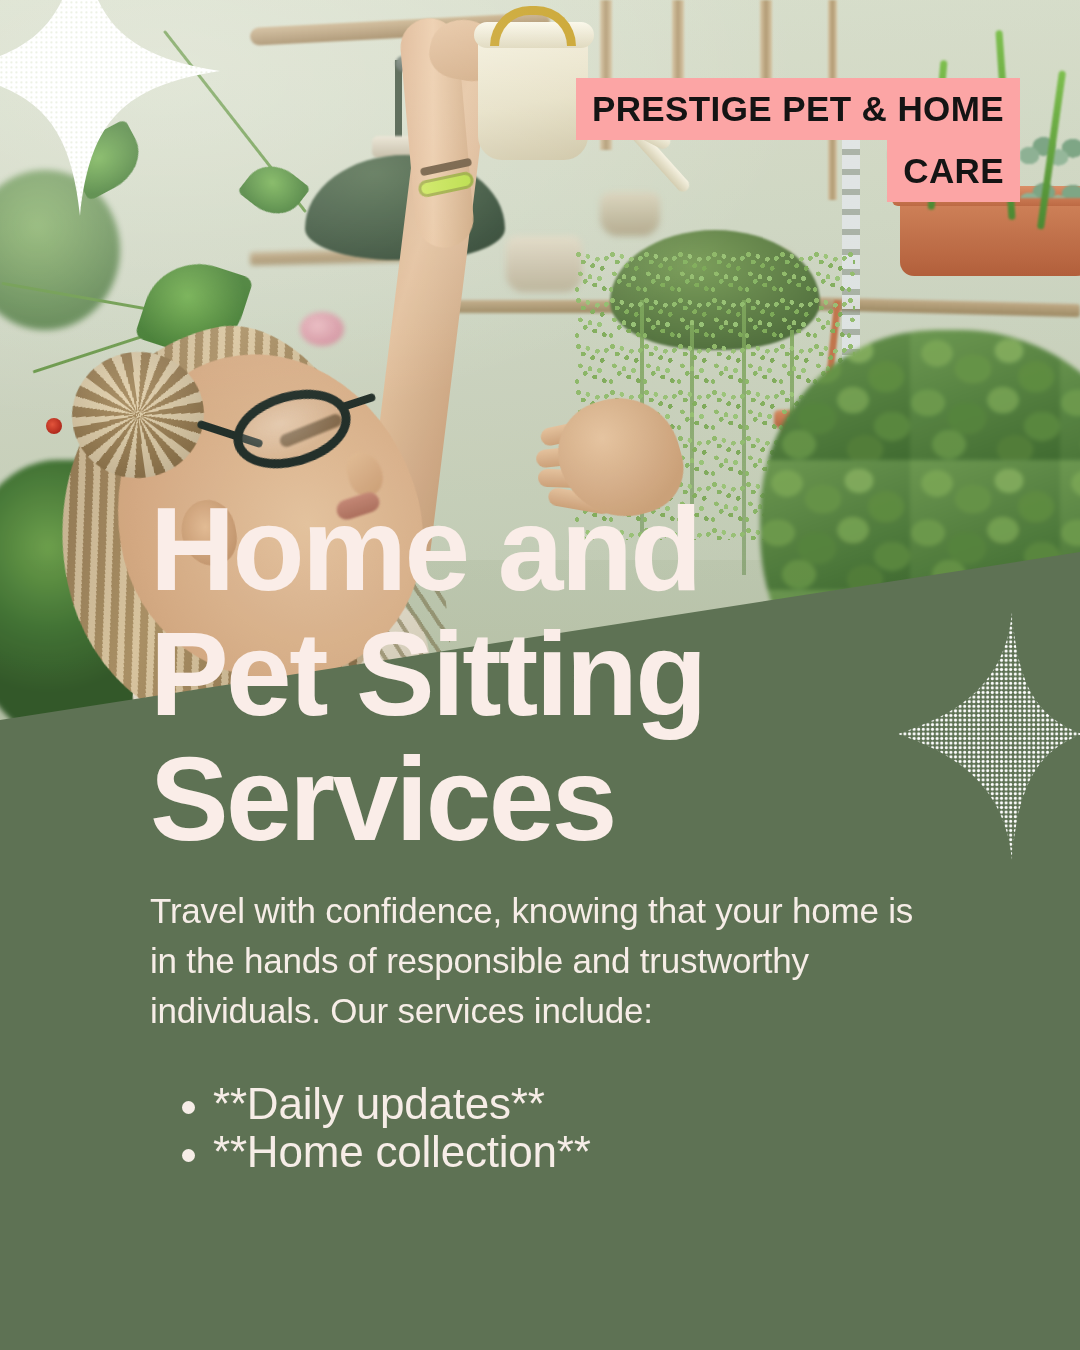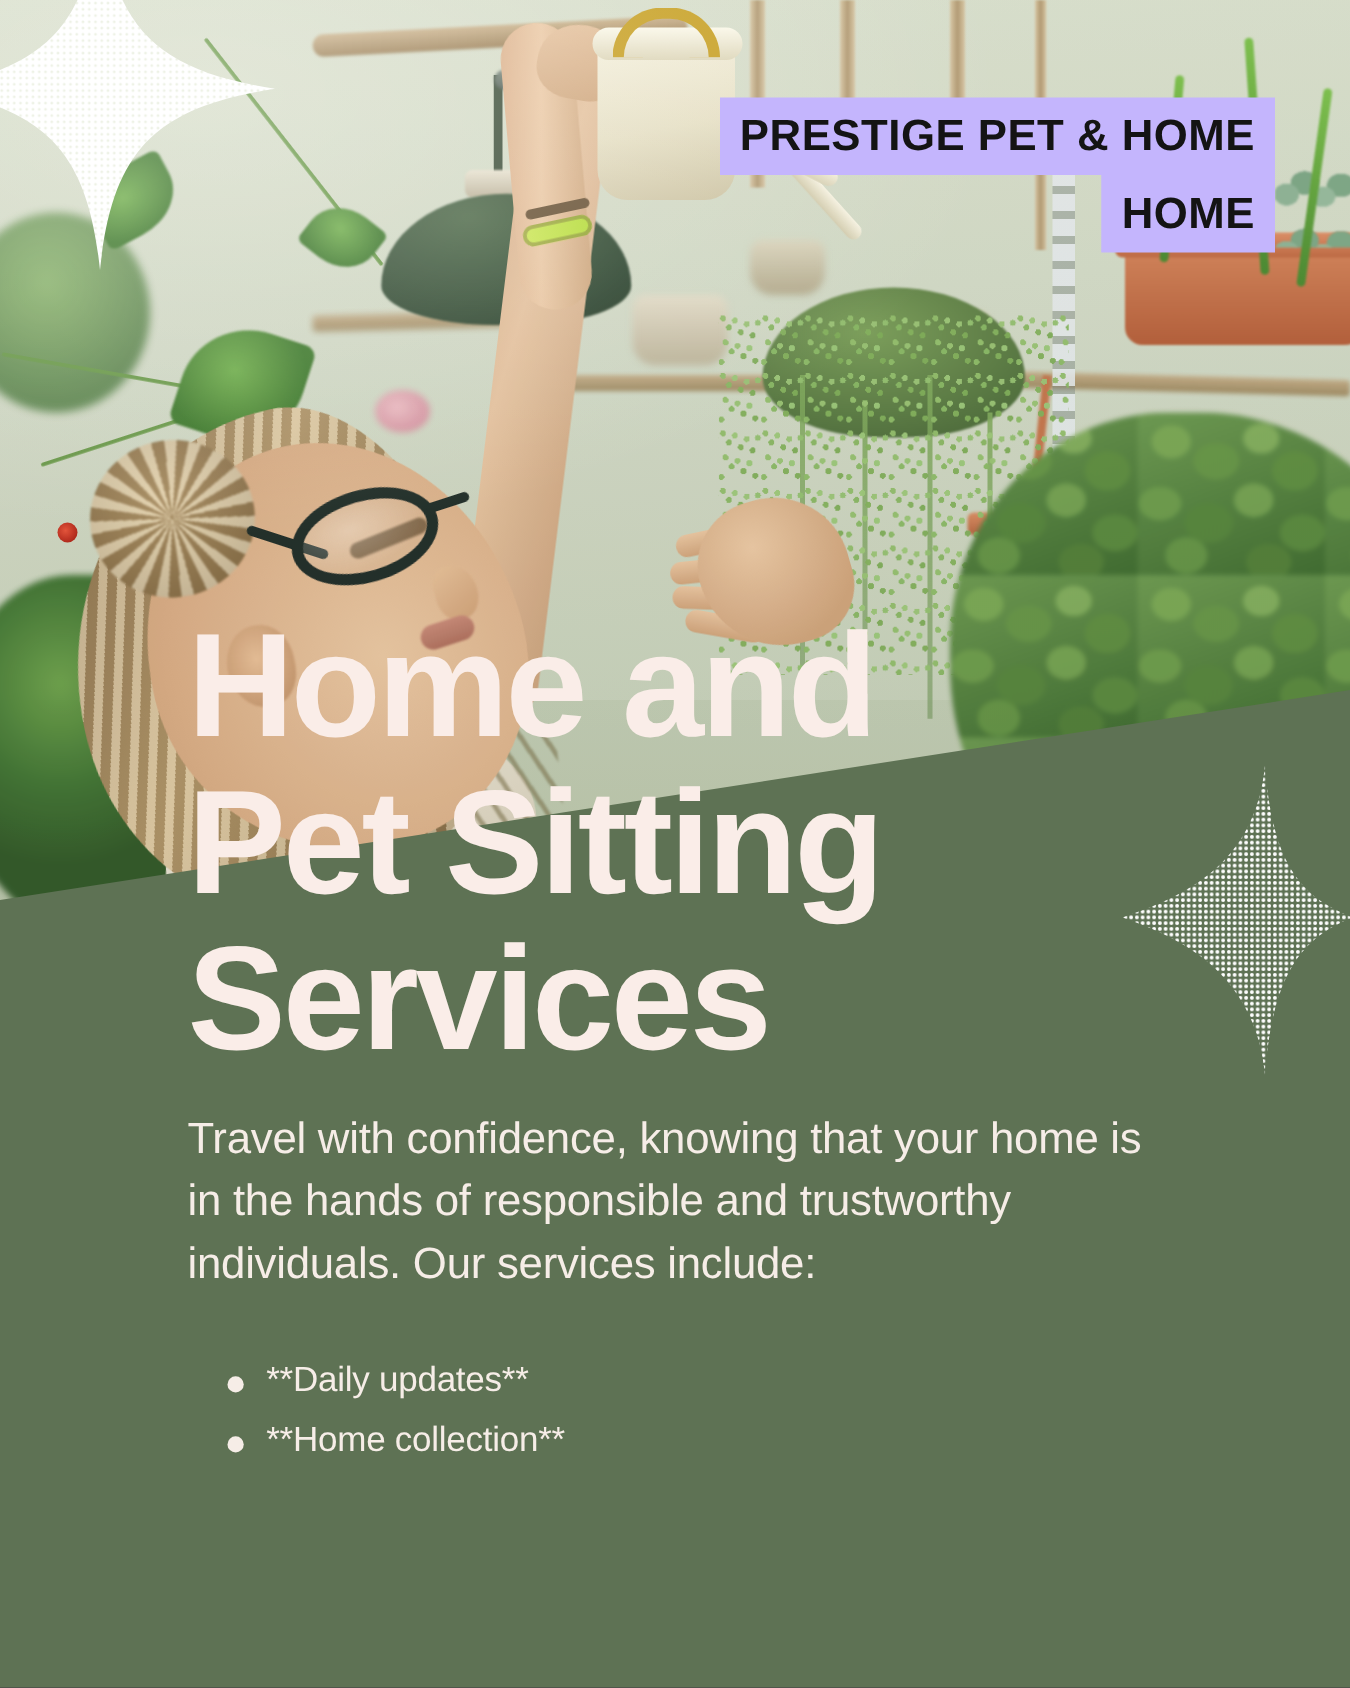--- a/index.html
+++ b/index.html
@@ -268,21 +268,21 @@
   .sparkR{left:898px;top:612px;width:184px;height:248px;}
 
   
   .logo{
     position:absolute;right:60px;top:78px;
     display:flex;flex-direction:column;align-items:flex-end;
     z-index:6;
   }
   .logo span{
     display:inline-block;
-    background:#c4b5fd;color:#141414;
+    background:#fca5a5;color:#141414;
     font-weight:bold;font-size:35px;line-height:1;
     letter-spacing:.4px;
     padding:13px 16px 14px 16px;
     white-space:nowrap;
   }
   .logo span + span{margin-top:0;}
 
   
   .headline{
     position:absolute;left:150px;top:487px;width:820px;
@@ -299,21 +299,21 @@
     letter-spacing:-.2px;
     z-index:5;
   }
   .bullets{
     position:absolute;left:178px;top:1080px;width:760px;
     margin:0;padding:0;list-style:none;z-index:5;
   }
   .bullets li{
     position:relative;
     color:#F6EDE7;
-    font-size:28px;line-height:48px;
+    font-size:44px;line-height:48px;
     padding-left:35px;
     letter-spacing:-.2px;
   }
   .bullets li::before{
     content:"";position:absolute;left:4px;top:21px;
     width:13px;height:13px;border-radius:50%;background:#F6EDE7;
   }
   .closing{
     position:absolute;left:150px;top:1229px;width:860px;
     color:#F6EDE7;
@@ -445,21 +445,21 @@
         <pattern id="dotsH" width="4.6" height="4.6" patternUnits="userSpaceOnUse">
           <circle cx="2.3" cy="2.3" r="1.55" fill="#ffffff"></circle>
         </pattern>
       </defs>
       <path d="M114 0 C120 82 144 106 184 122 C144 138 120 166 114 248 C106 166 46 138 0 122 C46 106 106 82 114 0 Z" fill="url(#dotsH)"></path>
     </svg>
   </div>
 
   <div class="logo">
     <span>PRESTIGE PET &amp; HOME</span>
-    <span>HOME</span>
+    <span>CARE</span>
   </div>
 
   <div class="headline">Home and
 Pet Sitting
 Services</div>
 
   <div class="body">Travel with confidence, knowing that your home is in the hands of responsible and trustworthy individuals. Our services include:</div>
 
   <ul class="bullets">
     <li>**Daily updates**</li>

